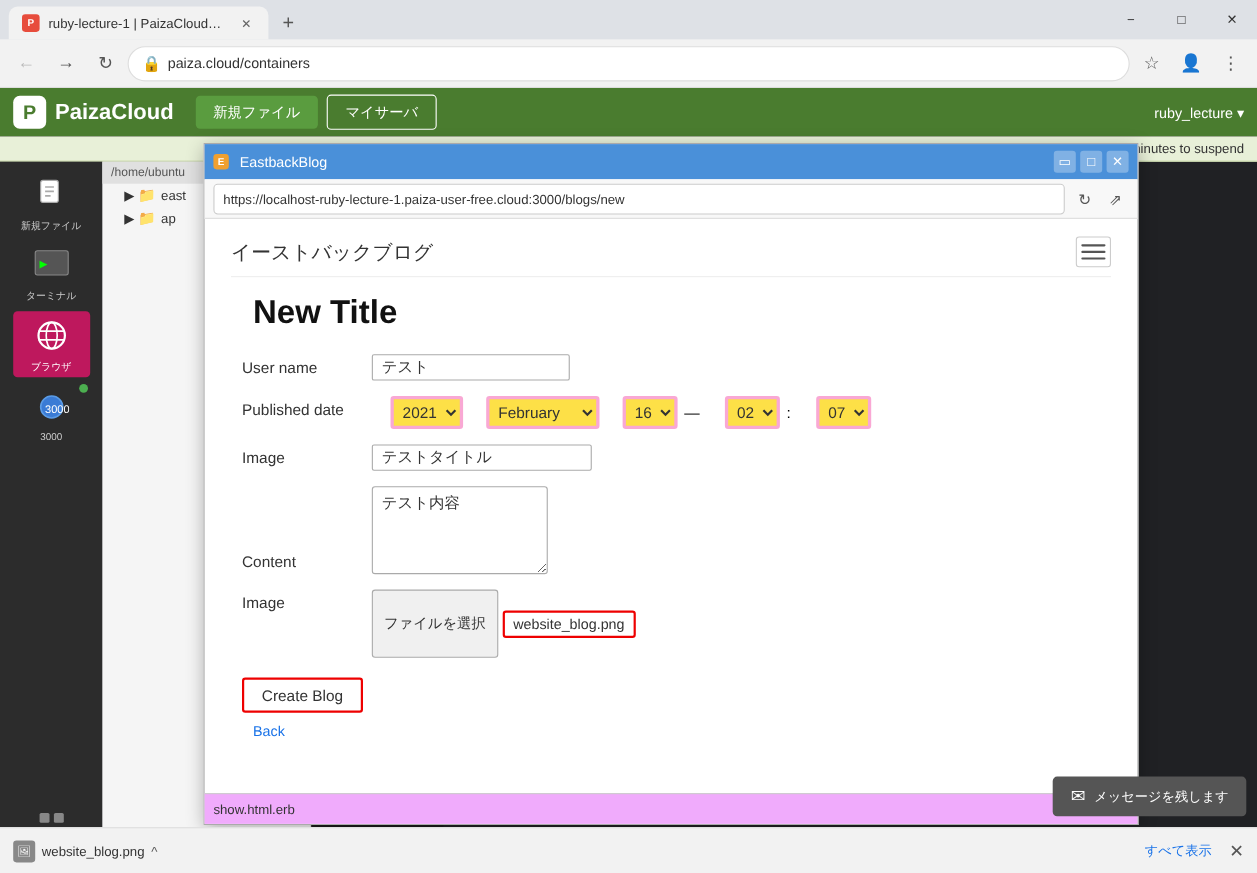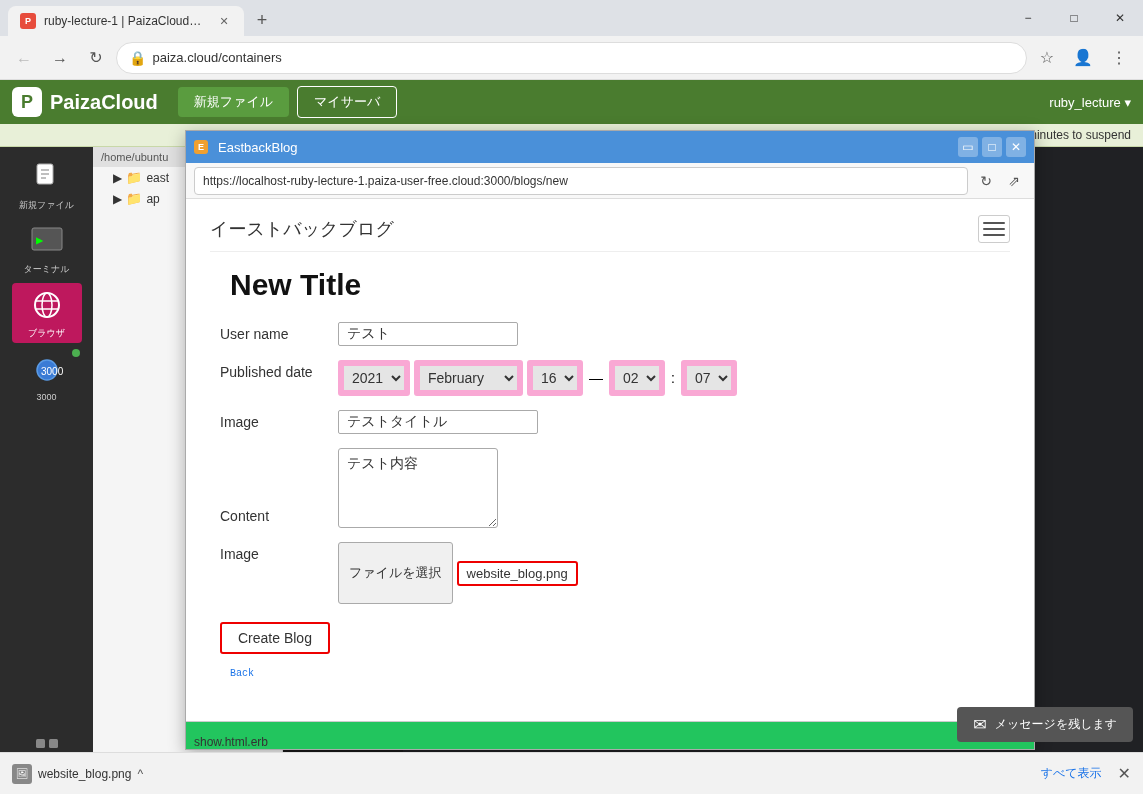--- a/index.html
+++ b/index.html
@@ -66,28 +66,28 @@
     .blog-header { display: flex; justify-content: space-between; align-items: center; margin-bottom: 16px; border-bottom: 1px solid #eee; padding-bottom: 8px; }
     .blog-site-title { font-size: 18px; color: #333; }
     .hamburger { width: 32px; height: 28px; display: flex; flex-direction: column; justify-content: space-around; cursor: pointer; padding: 4px; border: 1px solid #ccc; border-radius: 3px; }
     .hamburger span { display: block; height: 2px; background: #555; border-radius: 1px; }
     .new-blog-title { font-size: 30px; font-weight: bold; color: #111; margin-bottom: 20px; margin-left: 20px; }
     .form-row { display: flex; align-items: flex-start; margin-bottom: 14px; gap: 8px; margin-left: 10px; }
     .form-label { font-size: 14px; color: #333; min-width: 110px; padding-top: 4px; }
     .form-input { border: 1px solid #aaa; border-radius: 2px; padding: 3px 8px; font-size: 14px; color: #333; background: white; }
     .form-input-text { width: 180px; }
     .date-group { display: flex; align-items: center; gap: 4px; }
-    .date-select { border: 6px solid #f9a8d4; border-radius: 3px; padding: 3px 4px; font-size: 14px; background: #e5e5e5; color: #333; cursor: pointer; }
+    .date-select { border: 3px solid #f9a8d4; border-radius: 3px; padding: 3px 4px; font-size: 14px; background: #fde047; color: #333; cursor: pointer; margin-left: 17px; }
     .title-input { width: 200px; }
     .content-textarea { width: 160px; height: 80px; border: 1px solid #aaa; border-radius: 3px; padding: 6px 8px; font-size: 14px; color: #333; resize: vertical; font-family: inherit; }
     .file-input-area { display: flex; align-items: center; gap: 4px; }
     .file-choose-btn { padding: 21px 10px; background: #f0f0f0; border: 1px solid #aaa; border-radius: 3px; font-size: 13px; cursor: pointer; color: #333; }
     .file-name-display { padding: 3px 8px; border: 2px solid #e00; border-radius: 3px; font-size: 13px; color: #333; background: white; }
     .create-btn { padding: 6px 16px; background: white; border: 2px solid #e00; color: #333; font-size: 14px; cursor: pointer; border-radius: 3px; margin-left: 10px; margin-top: 4px; }
-    .back-link { color: #1a73e8; font-size: 10px; text-decoration: none; cursor: pointer; margin-left: 10px; font-family: Liberation Mono, monospace; }
+    .back-link { color: #1a73e8; font-size: 13px; text-decoration: none; cursor: pointer; margin-left: 10px; }
 
     
     .right-panel { width: 120px; background: #1a1a1a; color: #ccc; font-size: 11px; padding: 8px; overflow: hidden; }
 
     
     .bottom-bar { position: fixed; bottom: 0; left: 0; width: 100%; height: 42px; background: #f2f2f2; border-top: 1px solid #ddd; display: flex; align-items: center; padding: 0 12px; gap: 8px; z-index: 100; }
     .download-item { display: flex; align-items: center; gap: 6px; font-size: 12px; color: #333; }
     .download-icon { width: 20px; height: 20px; background: #888; border-radius: 3px; display: flex; align-items: center; justify-content: center; color: white; font-size: 10px; }
     .download-chevron { color: #555; font-size: 12px; cursor: pointer; }
     .show-all { margin-left: auto; color: #1a73e8; font-size: 12px; cursor: pointer; }
@@ -347,21 +347,21 @@
 
       
       <button class="create-btn">Create Blog</button>
 
       
       <div style="margin-top:8px;margin-left:10px;">
         <a class="back-link">Back</a>
       </div>
     </div>
 
-    <div style="background:#22c55e;height:28px;border-top:1px solid #ccc;display:flex;align-items:flex-end;padding:0 8px;font-size:12px;color:#333;">
+    <div style="background:#f0abfc;height:28px;border-top:1px solid #ccc;display:flex;align-items:center;padding:0 8px;font-size:12px;color:#333;">
       <span>show.html.erb</span>
     </div>
   </div>
 
   <div class="right-panel">
     <div>+00</div>
     <div style="margin-top:30px;">ns:</div>
     <div style="margin-top:30px;">atio</div>
     <div style="margin-top:30px;">| A</div>
     <div style="margin-top:30px;">| A</div>

